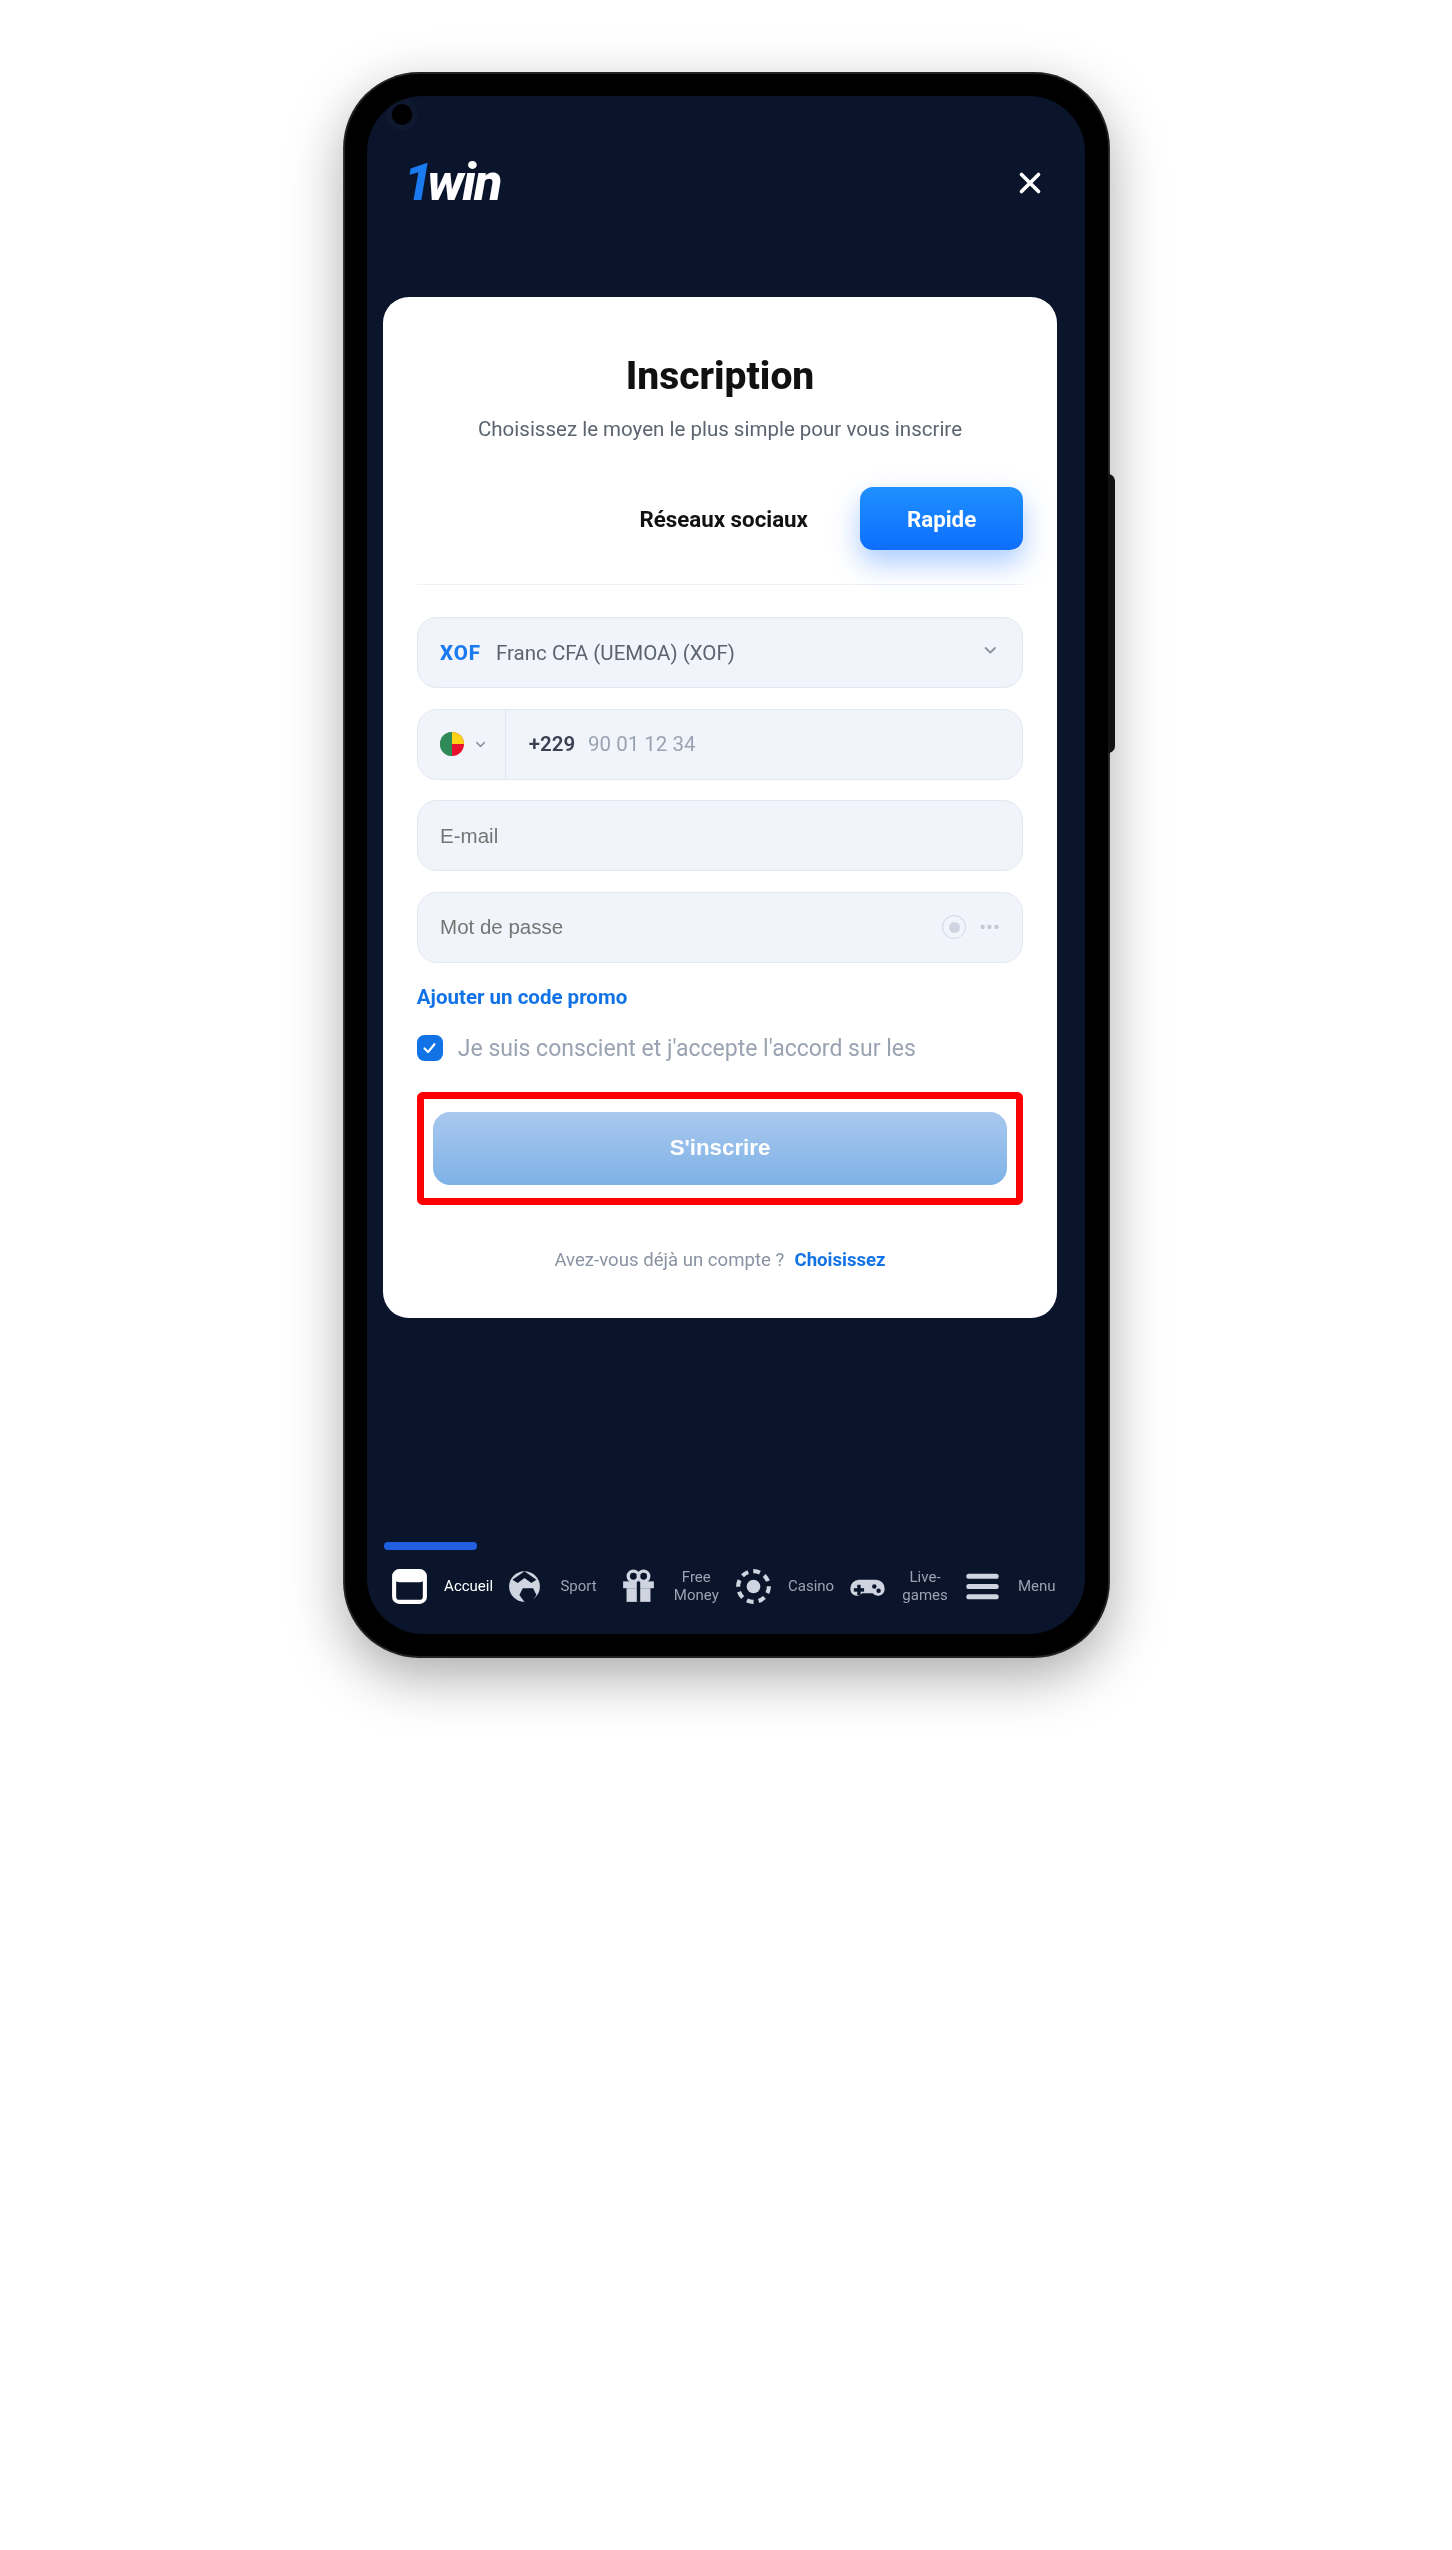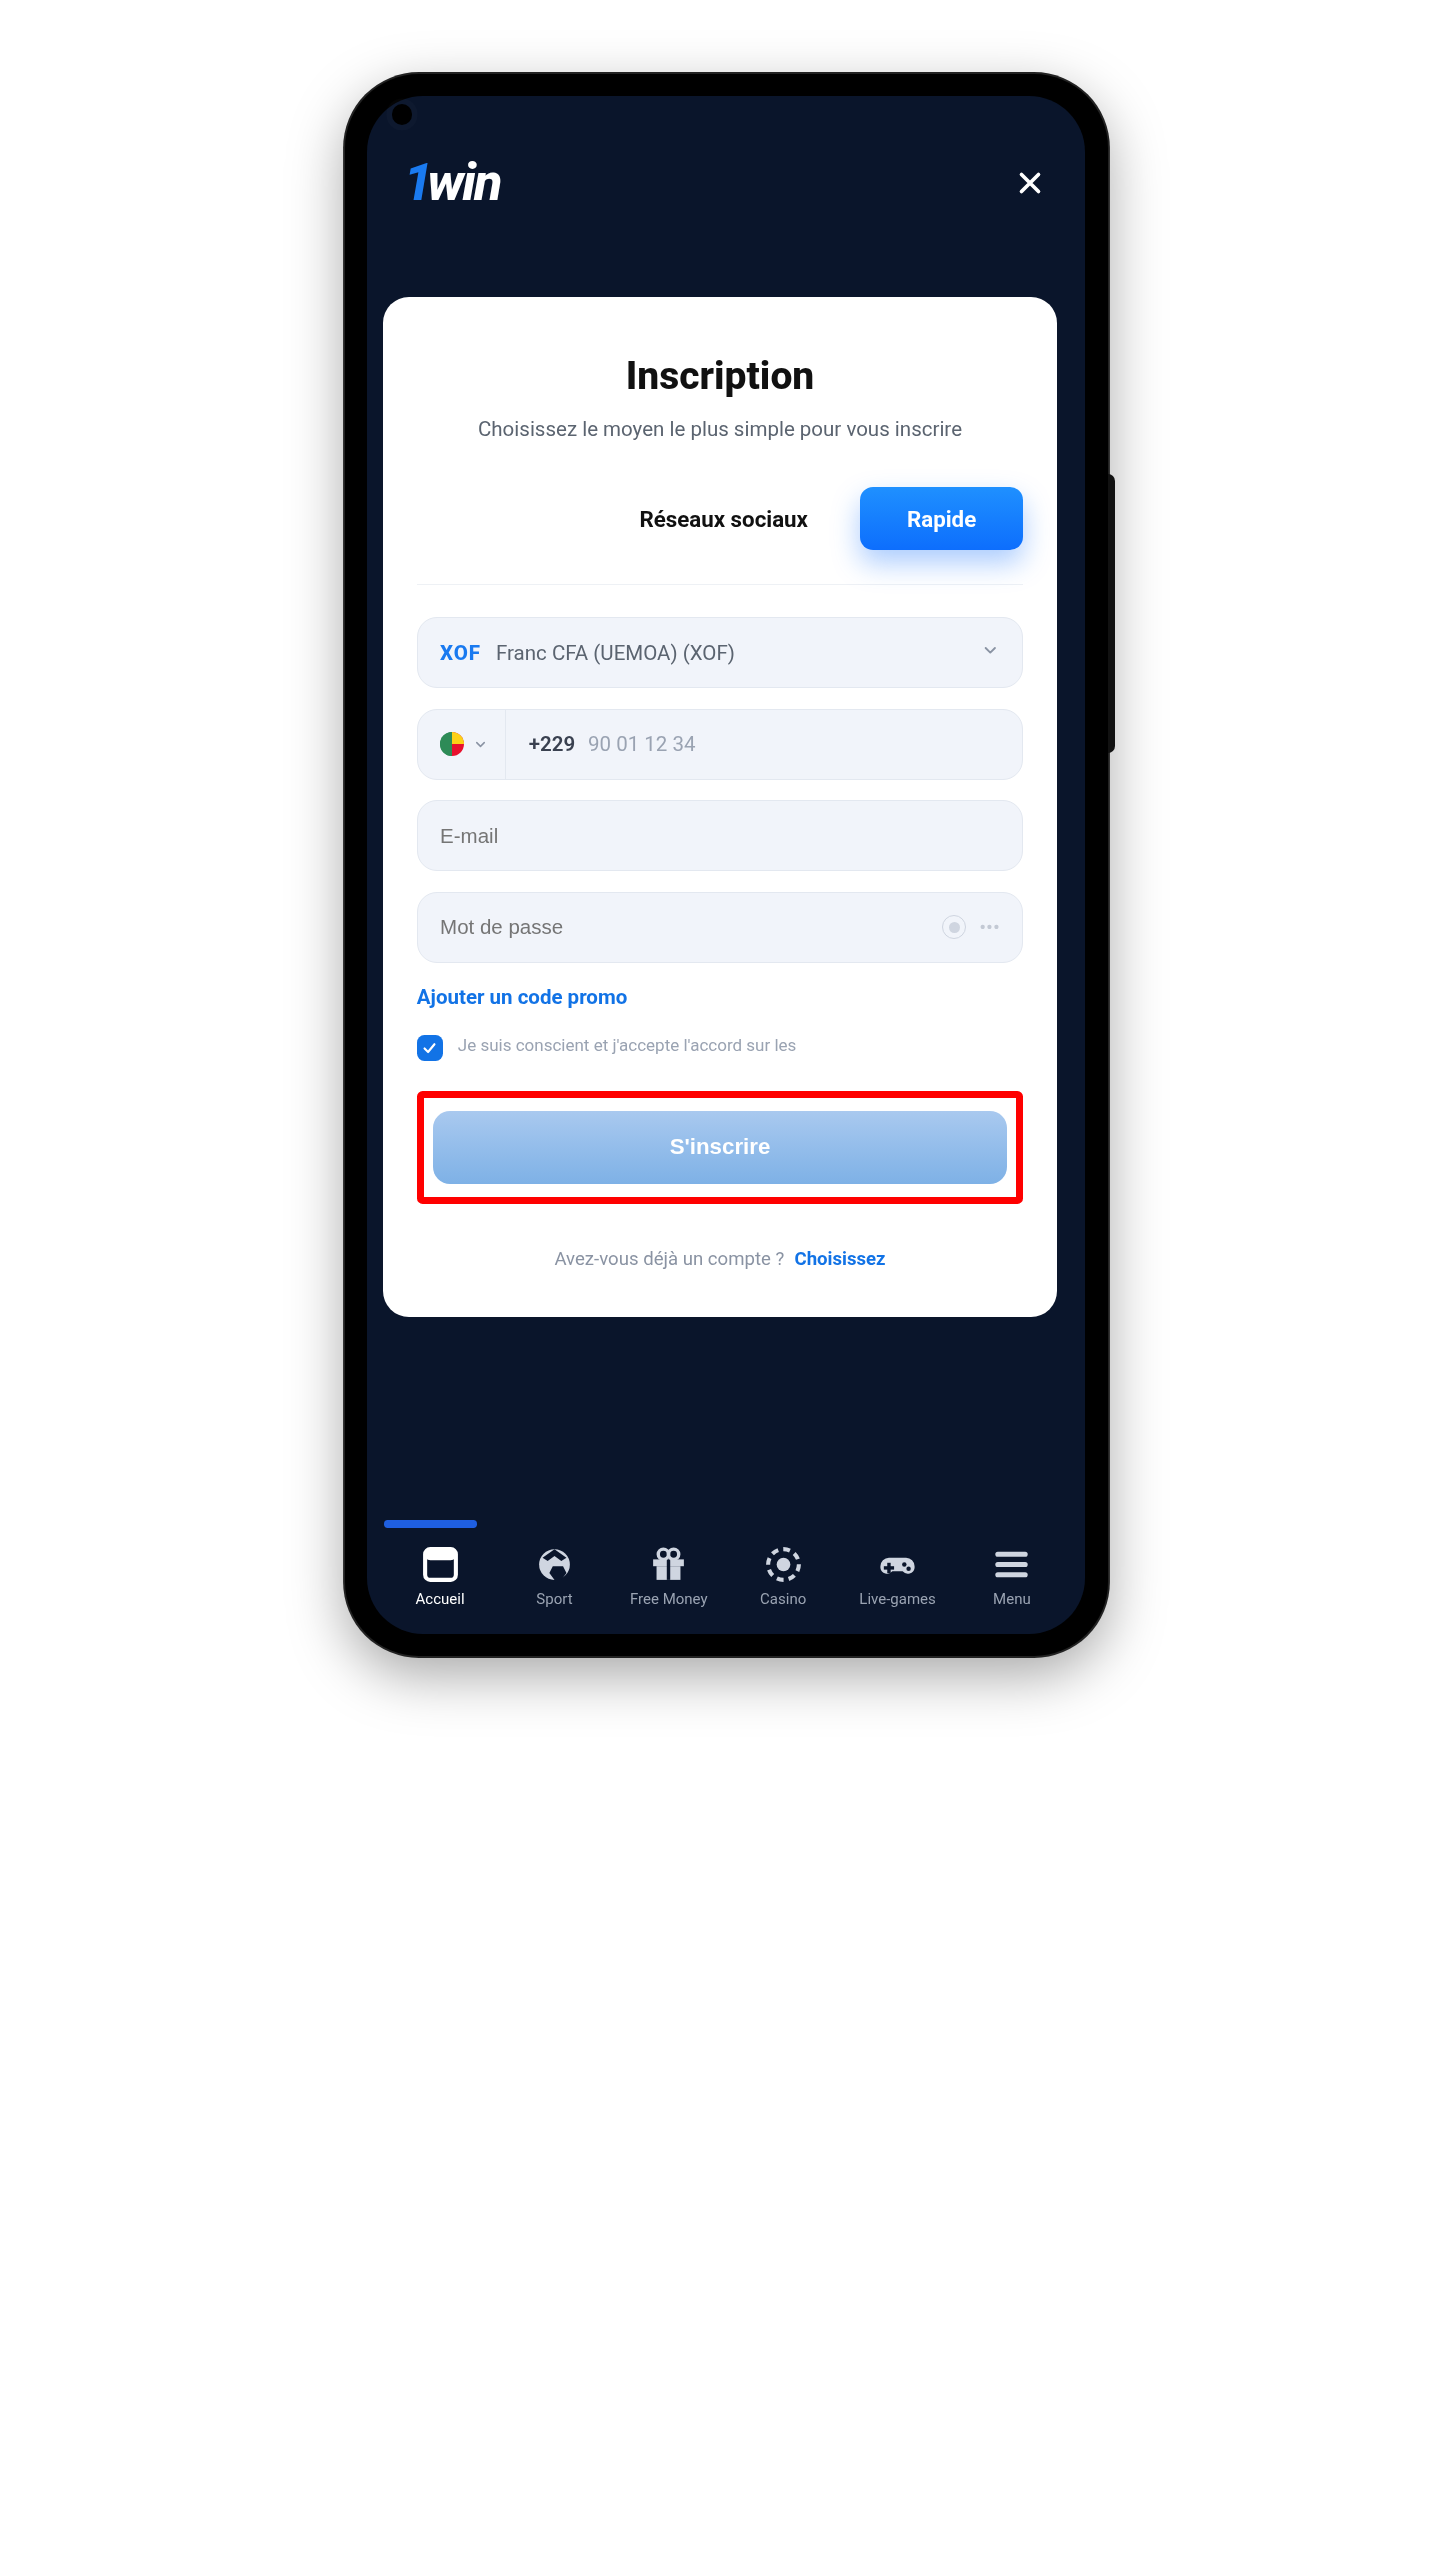--- a/index.html
+++ b/index.html
@@ -176,21 +176,21 @@
     font-size:20.5px;color:#3a4150;flex:1;
   }
   .pwd .dots{margin-left:auto;color:#c3c9d4;display:flex;align-items:center;gap:13px;}
   .pwd .eye{width:24px;height:24px;border:1.9px solid #cfd5e0;border-radius:50%;position:relative;}
   .pwd .eye::after{content:"";position:absolute;inset:5.6px;border-radius:50%;background:#cfd5e0;}
   .promo{
     color:#1273e6;font-weight:700;font-size:20.5px;margin-top:1.9px;cursor:pointer;
   }
   .consent{
     display:flex;align-items:flex-start;gap:15px;margin-top:5.6px;
-    font-size:17px;color:#9aa3b2;text-align:right;
+    font-size:23px;color:#9aa3b2;text-align:right;
   }
   .consent .chk{
     width:26px;height:26px;border-radius:7.4px;background:#1273e6;
     display:flex;align-items:center;justify-content:center;color:#fff;flex:0 0 auto;
   }
   .consent .chk svg{width:17px;height:17px;}
   .highlight{
     border:7.4px solid #ff0000;
     border-radius:5.6px;
     padding:13px 9.3px;
@@ -213,21 +213,21 @@
   .already .link{color:#1273e6;font-weight:700;cursor:pointer;margin-left:5.6px;}
   .spacer{flex:1;}
   .indicator{
     height:7.4px;width:93px;background:#1f5fe0;border-radius:3.7px;margin:0 0 5.6px 17px;
   }
   .bottomnav{
     display:flex;justify-content:space-between;align-items:flex-end;
     padding:9.3px 22.3px 26px 22.3px;
   }
   .navitem{
-    display:flex;flex-direction:column;align-items:center;gap:4px;
+    display:flex;align-items:center;gap:14px;
     color:#9aa3b2;font-size:15px;width:102px;text-align:center;cursor:pointer;
   }
   .navitem.active{color:#fff;}
   .navitem .ico{width:43px;height:43px;display:flex;align-items:center;justify-content:center;}
   .navitem .ico svg{width:41px;height:41px;}
   .navitem.active .ico svg{fill:#fff;stroke:#fff;}
 </style>
 </head>
 <body>
 

